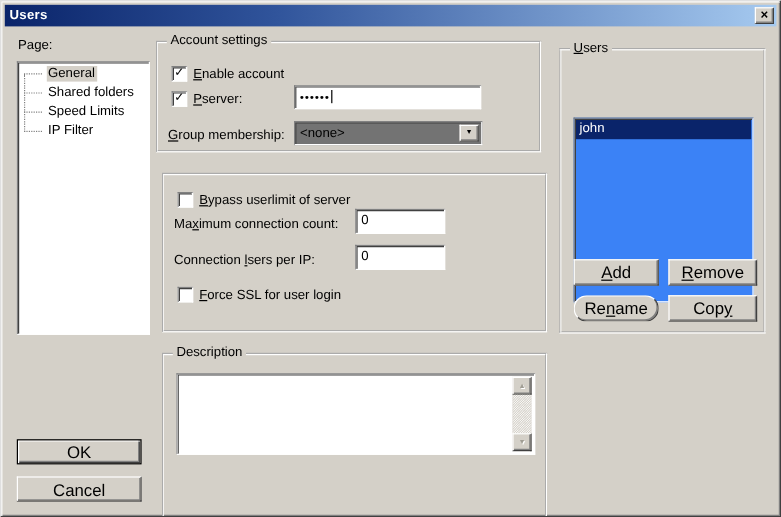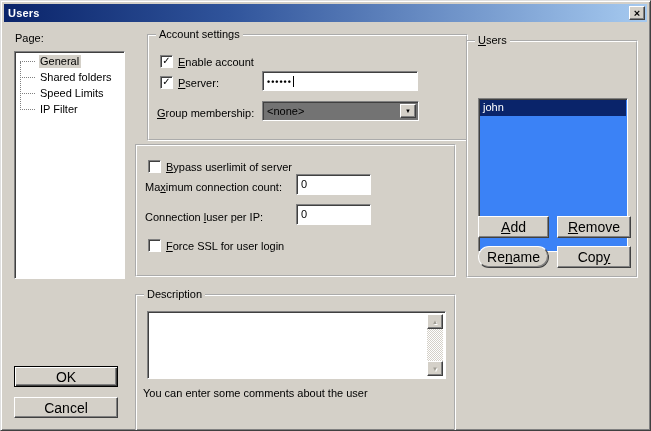--- a/index.html
+++ b/index.html
@@ -153,21 +153,21 @@
     </div>
   </div>
 
   <div class="btn btn-default" style="left:13px; top:365px; width:104px; height:21px;">
     <span>OK</span>
   </div>
   <div class="btn" style="left:13px; top:396px; width:104px; height:21px;">
     <span>Cancel</span>
   </div>
 
-  <div class="group" style="left:146px; top:33px; width:321px; height:107px;">
+  <div class="group" style="left:129px; top:33px; width:321px; height:93px;">
     <div class="group-caption">
       <span>Account settings</span>
     </div>
 
     <div class="checkbox" style="left:11px; top:19px;">
       <span class="mark">✓</span>
     </div>
     <div class="label" style="left:29px; top:20px;"><span></span><span class="accel">E</span><span>nable account</span></div>
 
     <div class="checkbox" style="left:11px; top:40px;">
@@ -187,21 +187,21 @@
     </div>
   </div>
 
   <div class="group" style="left:134px; top:143px; width:321px; height:133px;">
     <div class="checkbox" style="left:11px; top:14px;"></div>
     <div class="label" style="left:29px; top:15px;"><span></span><span class="accel">B</span><span>ypass userlimit of server</span></div>
 
     <div class="label" style="left:8px; top:35px;"><span>Ma</span><span class="accel">x</span><span>imum connection count:</span></div>
     <div class="field" style="left:159px; top:28px; width:75px; height:21px;"><span>0</span></div>
 
-    <div class="label" style="left:8px; top:65px;"><span>Connection </span><span class="accel">l</span><span>user per IP:</span></div>
+    <div class="label" style="left:8px; top:65px;"><span>Connection </span><span class="accel">l</span><span>sers per IP:</span></div>
     <div class="field" style="left:159px; top:58px; width:75px; height:21px;"><span>0</span></div>
 
     <div class="checkbox" style="left:11px; top:93px;"></div>
     <div class="label" style="left:29px; top:94px;"><span></span><span class="accel">F</span><span>orce SSL for user login</span></div>
   </div>
 
   <div class="group" style="left:134px; top:293px; width:321px; height:148px;">
     <div class="group-caption">
       <span>Description</span>
     </div>
@@ -212,21 +212,20 @@
         <div class="sb-btn sb-up">
           <span>▲</span>
         </div>
         <div class="sb-track"></div>
         <div class="sb-btn sb-down">
           <span>▼</span>
         </div>
       </div>
     </div>
 
-    <div class="label" style="left:6px; top:91px;">You can enter some comments about the user</div>
   </div>
 
   <div class="group" style="left:465px; top:39px; width:172px; height:238px;">
     <div class="group-caption"><span></span><span class="accel">U</span><span>sers</span></div>
 
     <div class="listbox" style="left:10px; top:12px; width:150px; height:154px;">
       <div class="list-item selected">
         <span>john</span>
       </div>
     </div>

